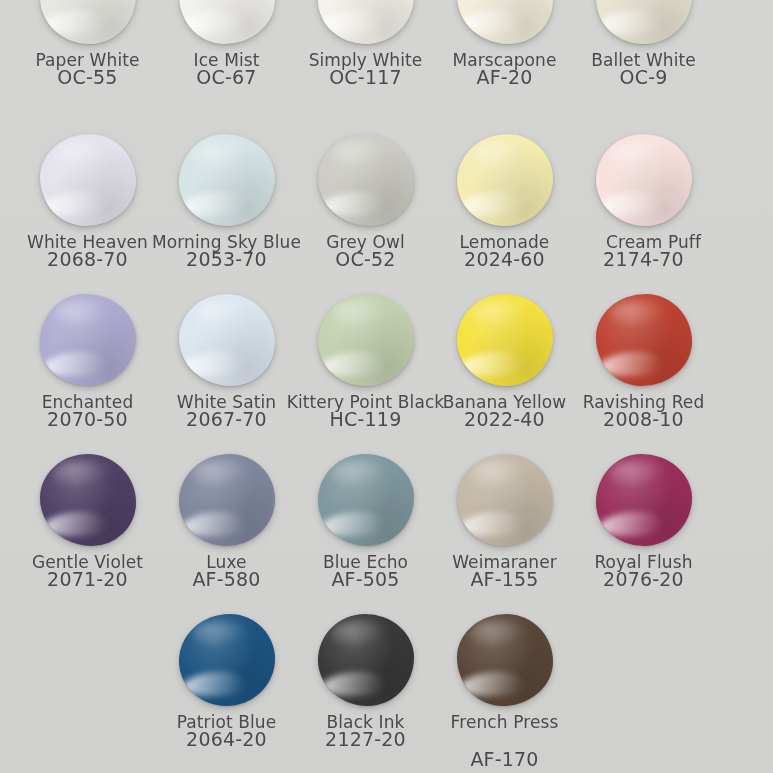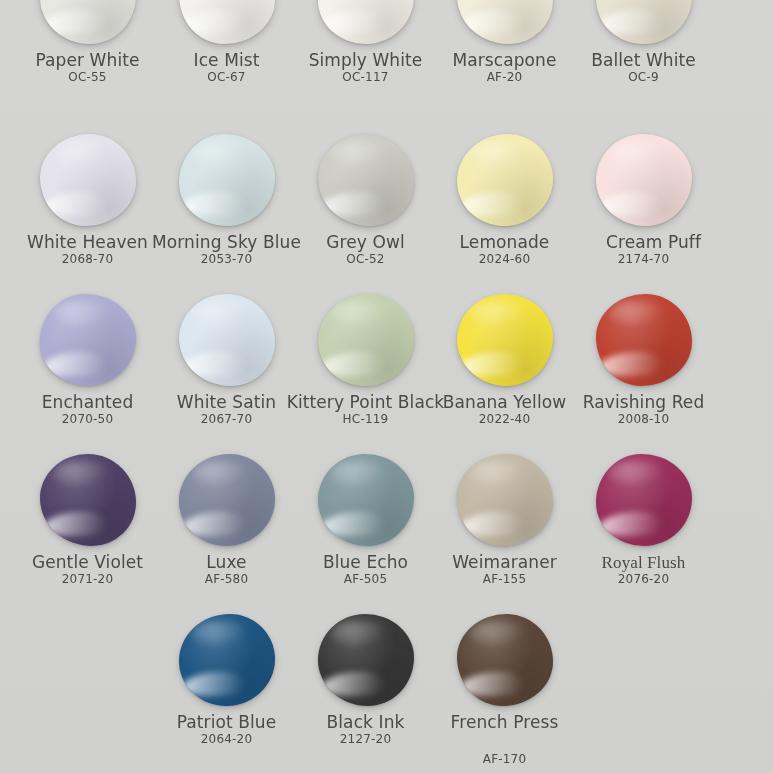--- a/index.html
+++ b/index.html
@@ -102,21 +102,21 @@
     text-align: center;
     color: #4a4a4a;
     font-size: 17px;
     line-height: 17px;
     letter-spacing: 0.1px;
     white-space: nowrap;
   }
   .swatch-code {
     text-align: center;
     color: #4a4a4a;
-    font-size: 12px;
+    font-size: 19px;
     line-height: 17px;
     letter-spacing: 0.2px;
   }
 </style>
 </head>
 <body>
 
 <div id="palette-sheet" style="background: linear-gradient(rgb(212, 212, 211) 0%, rgb(210, 210, 209) 55%, rgb(208, 208, 207) 100%) rgb(211, 211, 210);">
     <div class="swatch-row row-1">
       <div class="row-pad"></div>
@@ -334,21 +334,21 @@
         <div class="swatch-code" style="color: rgb(74, 74, 74);">AF-155</div>
       </div>
       <div class="swatch-cell">
         <div class="blob-wrap">
           <div class="blob v3" style="background: rgb(155, 47, 92);">
             <div class="shade-edge"></div>
             <div class="gloss-top"></div>
             <div class="gloss-low"></div>
           </div>
         </div>
-        <div class="swatch-label" style="color: rgb(74, 74, 74); font-family: Liberation Serif, serif;">Royal Flush</div>
+        <div class="swatch-label" style="color: rgb(74, 74, 74);">Royal Flush</div>
         <div class="swatch-code" style="color: rgb(74, 74, 74);">2076-20</div>
       </div>
     </div>
     <div class="swatch-row row-5">
       <div class="row-5-lead"></div>
       <div class="swatch-cell">
         <div class="blob-wrap">
           <div class="blob v5" style="background: rgb(29, 85, 131);">
             <div class="shade-edge"></div>
             <div class="gloss-top"></div>

